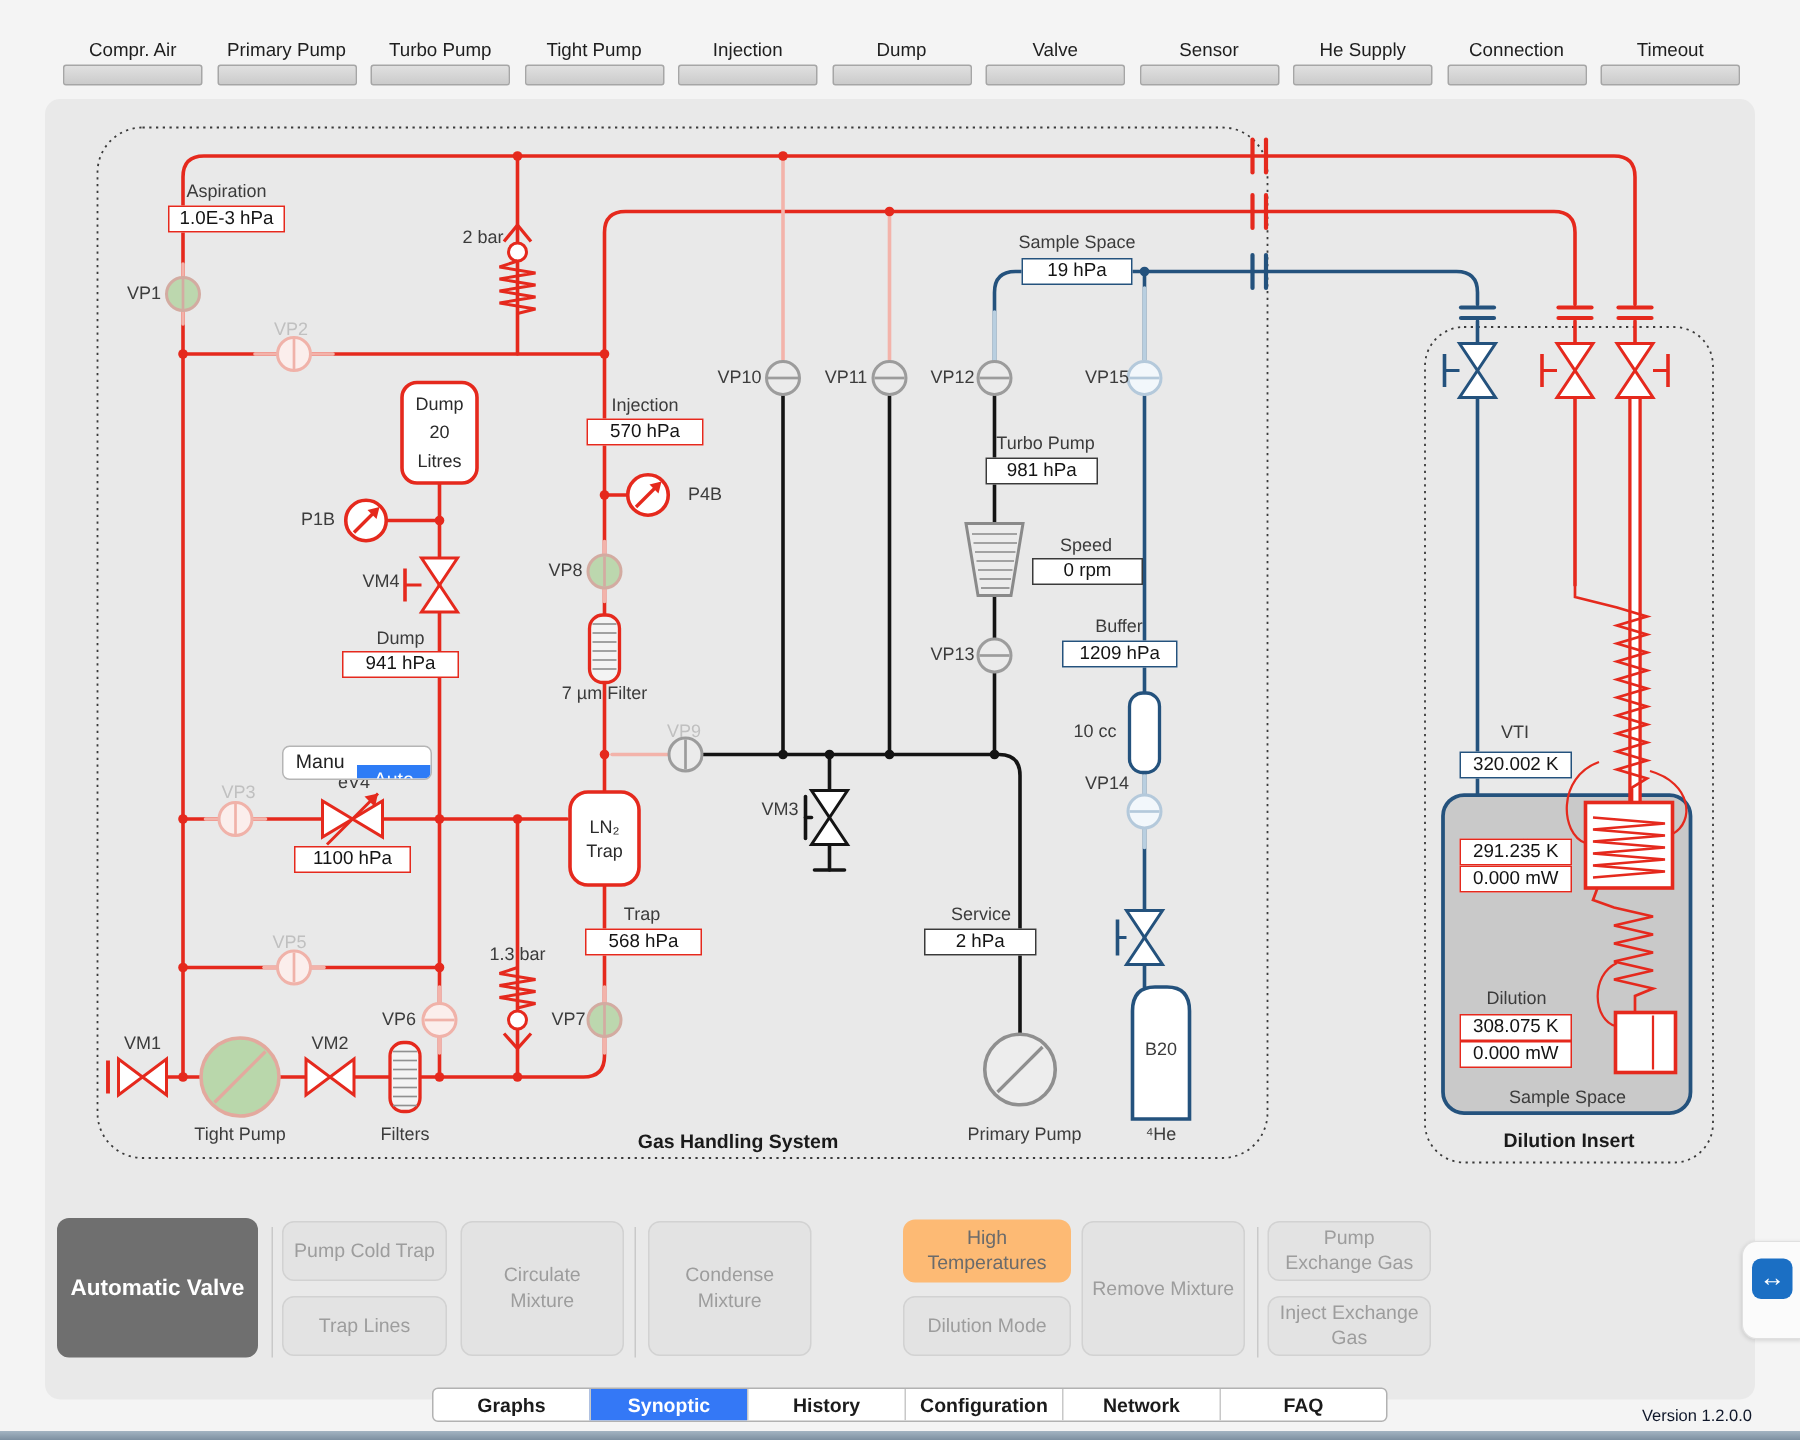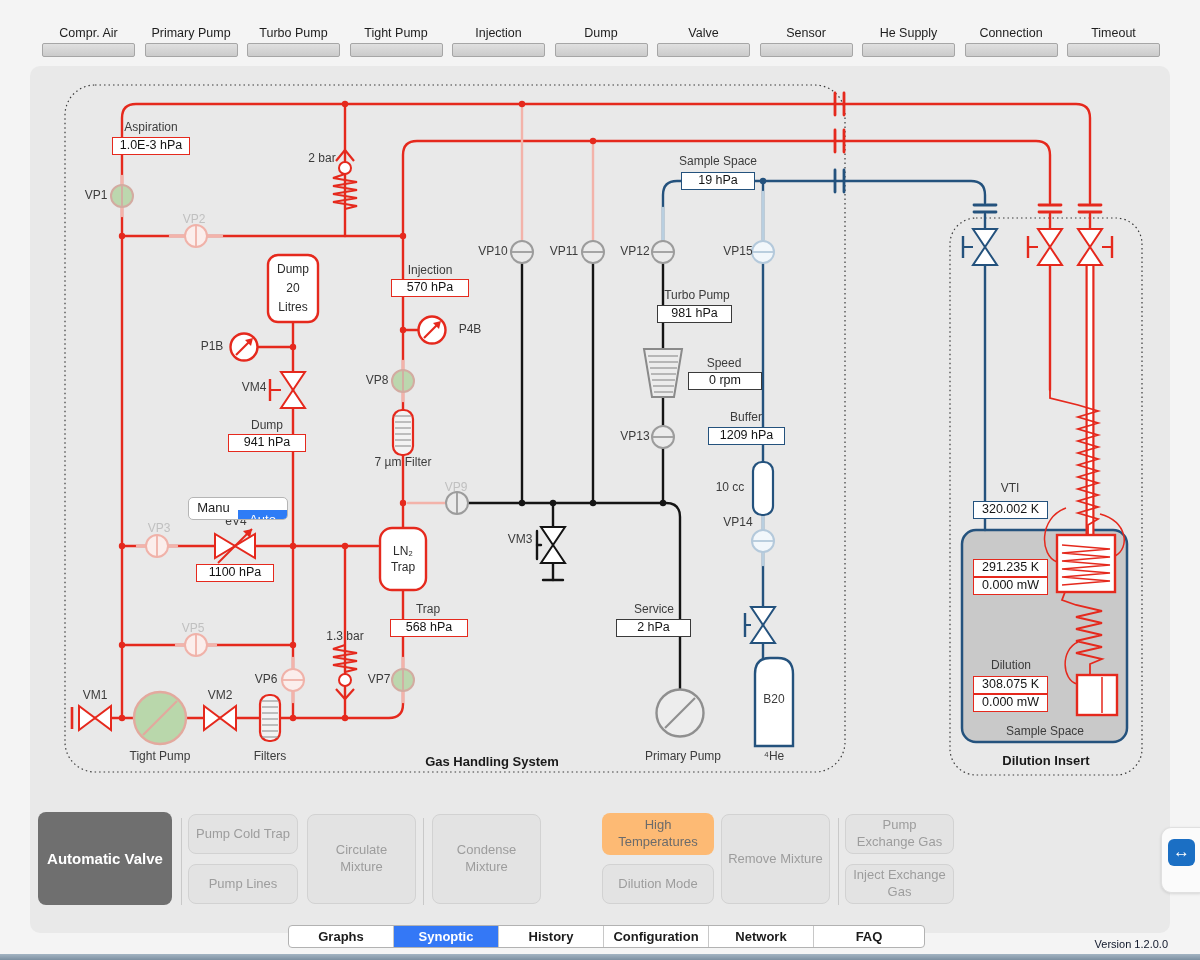--- a/index.html
+++ b/index.html
@@ -477,21 +477,21 @@
   <div class="lbl bold" style="left:1046px;top:761px;">Dilution Insert</div>
 
   <div class="tg">
     <div class="tg-seg">Manu</div>
     <div class="tg-seg sel">Auto</div>
   </div>
 
   <div class="btn active-dark" style="left:38px;top:812px;width:134px;height:93px;">Automatic Valve</div>
   <div class="vsep" style="left:181px;top:818px;height:87px;"></div>
   <div class="btn" style="left:188px;top:814px;width:110px;height:40px;">Pump Cold Trap</div>
-  <div class="btn" style="left:188px;top:864px;width:110px;height:40px;">Pump Lines</div>
+  <div class="btn" style="left:188px;top:864px;width:110px;height:40px;">Trap Lines</div>
   <div class="btn" style="left:307px;top:814px;width:109px;height:90px;">Circulate Mixture</div>
   <div class="vsep" style="left:423px;top:818px;height:87px;"></div>
   <div class="btn" style="left:432px;top:814px;width:109px;height:90px;">Condense Mixture</div>
   <div class="btn hl" style="left:602px;top:813px;width:112px;height:42px;">High Temperatures</div>
   <div class="btn" style="left:602px;top:864px;width:112px;height:40px;">Dilution Mode</div>
   <div class="btn" style="left:721px;top:814px;width:109px;height:90px;">Remove Mixture</div>
   <div class="vsep" style="left:838px;top:818px;height:87px;"></div>
   <div class="btn" style="left:845px;top:814px;width:109px;height:40px;">Pump Exchange Gas</div>
   <div class="btn" style="left:845px;top:864px;width:109px;height:40px;">Inject Exchange Gas</div>
 

